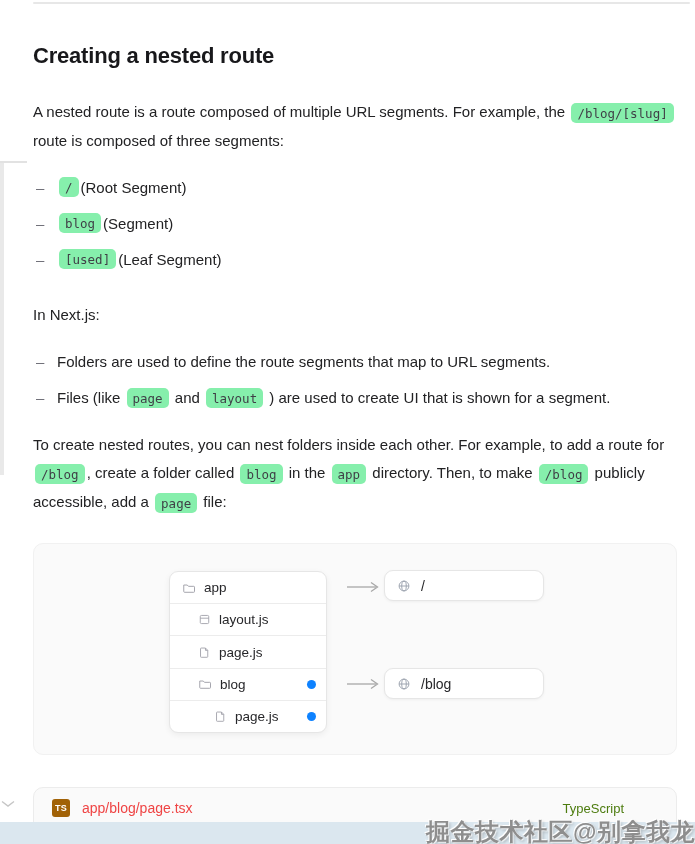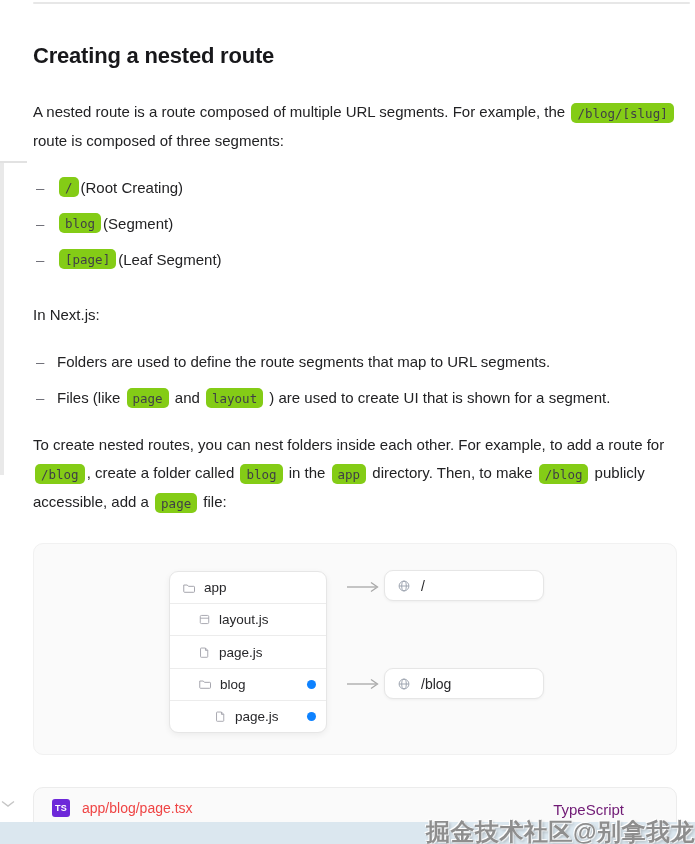--- a/index.html
+++ b/index.html
@@ -32,21 +32,21 @@
   h2.title { margin-top: 42px; font-size: 22px; line-height: 28px; font-weight: 700; color: #18181b; letter-spacing: -0.2px; }
 
   p.body { font-size: 15px; line-height: 28px; color: #222224; }
   .p1 { margin-top: 28px; }
   .p2 { margin-top: 24px; }
   .p3 { margin-top: 16px; }
 
   .chip {
     font-family: "DejaVu Sans Mono", monospace;
     font-size: 12.5px;
-    background: #84cc16;
+    background: #86efac;
     color: #3f3f46;
     border-radius: 5px;
     padding: 2.5px 6px;
     margin: 0 2px;
     white-space: nowrap;
   }
   ul.dash-list { list-style: none; margin-top: 14px; }
   ul.dash-list li { display: flex; align-items: center; height: 36px; font-size: 15px; color: #222224; }
   .dash-marker { width: 21px; margin-left: 3px; color: #71717a; flex: 0 0 auto; }
   .bold { font-weight: 400; }
@@ -106,30 +106,30 @@
     margin-top: 32px;
     width: 644px; height: 60px;
     background: #fafafa;
     border: 1px solid #ececec;
     border-radius: 10px 10px 0 0;
     display: flex; align-items: flex-start;
     padding: 11px 18px 0 18px; gap: 12px;
   }
   .ts-badge {
     width: 18px; height: 18px;
-    background: #6d28d9; color: #fff;
+    background: #a16207; color: #fff;
     border-radius: 3px;
     font-size: 9px; font-weight: 700;
     display: flex; align-items: center; justify-content: center;
     letter-spacing: 0.3px;
   }
   .filename { font-size: 14px; color: #ef4444; padding-top: 1px; }
   .lang-switch {
     position: absolute; right: 52px; top: 13px;
-    font-size: 15px; color: #701a75;
+    font-size: 13px; color: #4d7c0f;
   }
   .watermark {
     position: absolute; top: 816px; right: 0px;
     font-size: 24px; font-weight: 700;
     color: #8e8e8e;
     letter-spacing: 0.5px;
     text-shadow: -1px -1px 0 #ffffff, 1px 1px 1px rgba(255,255,255,0.8), 2px 2px 3px rgba(0,0,0,0.22);
     z-index: 6;
     white-space: nowrap;
   }
@@ -157,30 +157,30 @@
   <div class="content">
 
     <h2 class="title">Creating a nested route</h2>
 
     <p class="body p1"><span>A nested route is a route composed of multiple URL segments. For example, the </span><span class="chip">/blog/[slug]</span><span> route is composed of three segments:</span></p>
 
     <ul class="dash-list">
       <li>
         <span class="dash-marker">–</span>
         <span class="chip">/</span>
-        <span> (Root Creating)</span>
+        <span> (Root Segment)</span>
       </li>
       <li>
         <span class="dash-marker">–</span>
         <span class="chip">blog</span>
         <span> (Segment)</span>
       </li>
       <li>
         <span class="dash-marker">–</span>
-        <span class="chip">[page]</span>
+        <span class="chip">[used]</span>
         <span> (Leaf Segment)</span>
       </li>
     </ul>
 
     <p class="body p2">In Next.js:</p>
 
     <ul class="dash-list">
       <li>
         <span class="dash-marker">–</span>
         <span><span class="bold">Folders</span><span> are used to define the route segments that map to URL segments.</span></span>

